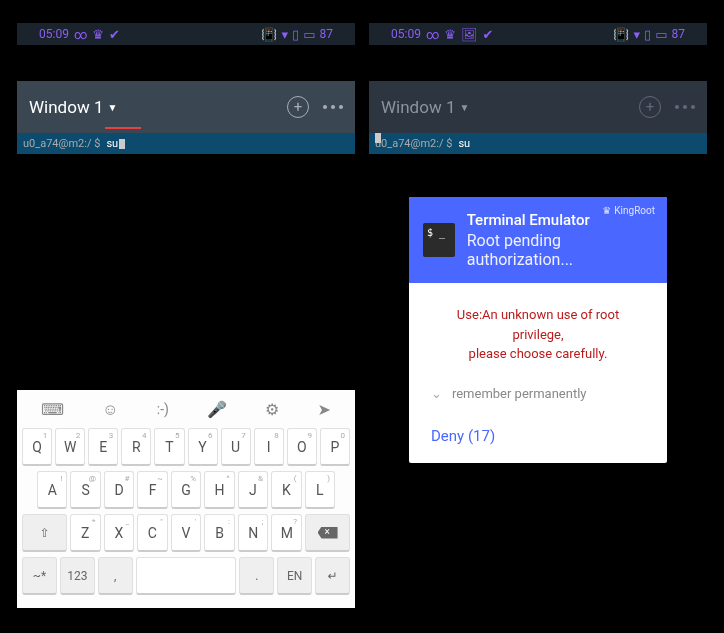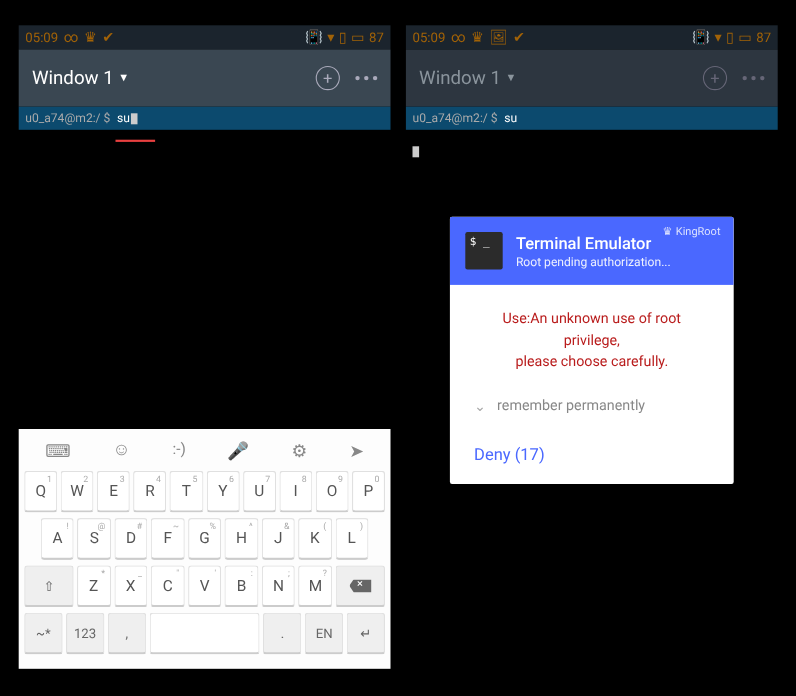--- a/index.html
+++ b/index.html
@@ -1,24 +1,24 @@
 <!DOCTYPE html>
 <html><head>
 <meta charset="utf-8">
 <style>
   * { margin: 0; padding: 0; box-sizing: border-box; font-family: -apple-system, Roboto, Arial, sans-serif; }
   body { background: #000; width: 724px; height: 633px; position: relative; overflow: hidden; }
   .phone { position: absolute; top: 23px; background: #000; width: 338px; }
   .phone.left { left: 17px; }
   .phone.right { left: 369px; }
-  .statusbar { height: 22px; background: rgba(30,40,50,.9); color: #a16207; display: flex; align-items: center; padding: 0 6px; font-size: 12px; justify-content: space-between; }
+  .statusbar { height: 22px; background: rgba(30,40,50,.9); color: #8b5cf6; display: flex; align-items: center; padding: 0 22px; font-size: 12px; justify-content: space-between; }
   .sb-left { display: flex; align-items: center; gap: 5px; }
   .sb-right { display: flex; align-items: center; gap: 4px; }
   .sb-ico { font-size: 13px; }
-  .titlebar { height: 52px; background: #3a4752; color: #fff; display: flex; align-items: center; padding: 0 12px; justify-content: space-between; }
+  .titlebar { height: 52px; background: #3a4752; color: #fff; display: flex; align-items: center; padding: 0 12px; justify-content: space-between; margin-top: 36px; }
   .phone.right .titlebar { background: #2d3640; color: #8a949c; }
   .window-label { font-size: 17px; display: flex; align-items: center; gap: 4px; }
   .tb-actions { display: flex; align-items: center; gap: 14px; }
   .add-btn { width: 22px; height: 22px; border: 1.5px solid #aab; border-radius: 50%; display: flex; align-items: center; justify-content: center; font-size: 15px; color: #aab; }
   .dots { display: flex; gap: 4px; }
   .dot { width: 4px; height: 4px; border-radius: 50%; background: #aab; }
   .terminal { background: #0c4a6e; color: #ccc; padding: 4px 6px; font-family: monospace; font-size: 11px; min-height: 20px; display: flex; align-items: center; }
   .term-prompt { color: #aaa; }
   .term-cmd { color: #fff; margin-left: 6px; }
   .underline { position: absolute; height: 2px; background: #e84040; }
@@ -34,21 +34,21 @@
   .key .sub { position: absolute; top: 2px; right: 4px; font-size: 8px; color: #aaa; }
   .back { width: 20px; height: 12px; background: #666; clip-path: polygon(20% 0,100% 0,100% 100%,20% 100%,0 50%); position: relative; }
   .back::after { content: "×"; color: #fff; font-size: 10px; position: absolute; left: 7px; top: -1px; }
 
   
   .popup { position: absolute; left: 409px; top: 197px; width: 258px; background: #fff; border-radius: 2px; box-shadow: 0 3px 10px rgba(0,0,0,.35); overflow: hidden; }
   .popup-hdr { background: #4a68ff; color: #fff; padding: 14px 14px; display: flex; gap: 12px; align-items: center; }
   .kingroot-badge { position: absolute; right: 12px; top: 8px; font-size: 10px; color: rgba(255,255,255,.8); display: flex; align-items: center; gap: 3px; }
   .term-icon { width: 34px; height: 34px; background: #2b2b2b; border-radius: 2px; display: flex; align-items: flex-start; justify-content: flex-start; padding: 4px; font-family: monospace; font-size: 10px; color: #fff; }
   .popup-title { font-size: 15px; font-weight: 500; }
-  .popup-sub { font-size: 11px; opacity: .9; margin-top: 2px; }
+  .popup-sub { font-size: 16px; opacity: .9; margin-top: 2px; }
   .popup-body { padding: 22px 22px 16px; text-align: center; color: #b91c1c; font-size: 13px; line-height: 1.5; }
   .remember { display: flex; align-items: center; gap: 10px; color: #888; font-size: 13px; padding: 6px 22px 14px; }
   .chevron { font-size: 13px; color: #aaa; }
   .popup-actions { display: flex; justify-content: space-between; padding: 12px 22px 18px; align-items: center; }
   .deny { color: #4a68ff; font-size: 15px; }
   .allow-wrap { border: 3px solid #e33; border-radius: 14px; padding: 5px 16px; box-shadow: 0 1px 2px rgba(0,0,0,.2); }
   .allow { color: #4a68ff; font-size: 15px; }
 </style>
 </head>
 <body>

